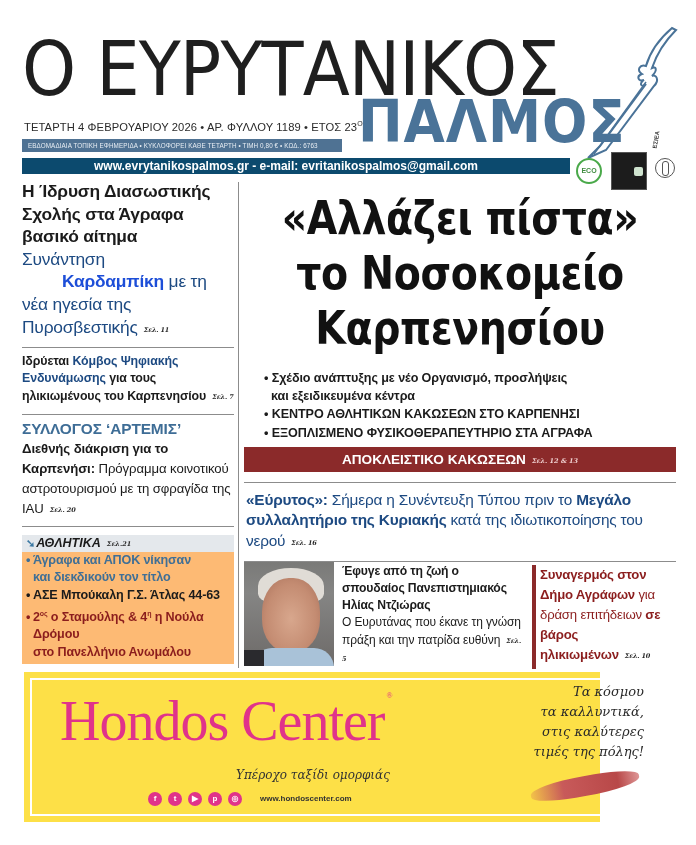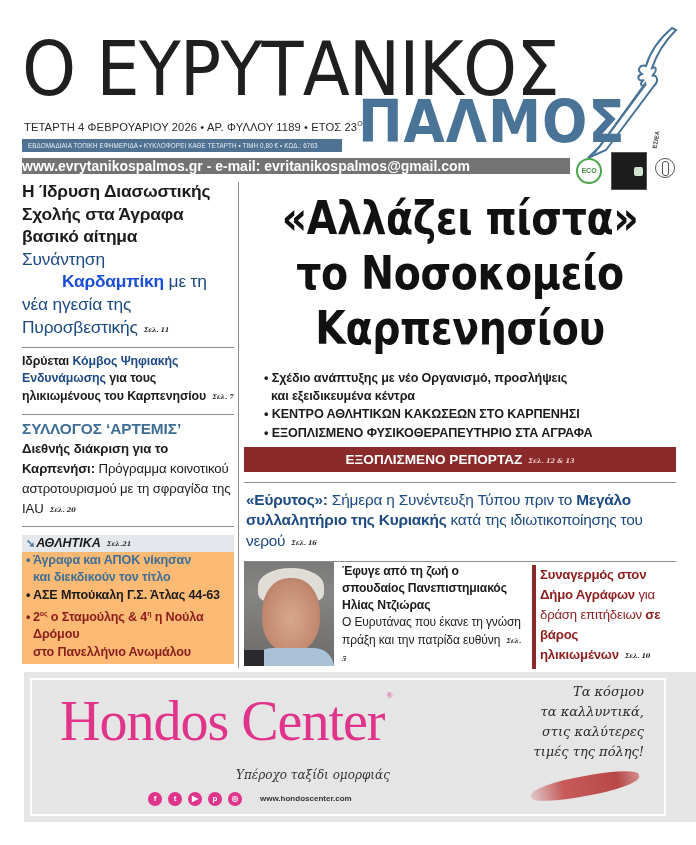--- a/index.html
+++ b/index.html
@@ -25,22 +25,22 @@
     font-size: 11.2px; color: #2a2a2a; white-space: nowrap; letter-spacing: 0.1px;
   }
   .mast-date sup { font-size: 7px; vertical-align: super; }
   .mast-bar {
     position: absolute; left: 22px; top: 139px; width: 320px; height: 13px;
     background: #4f7293; color: #e8eef4; font-size: 6.3px;
     line-height: 13px; padding-left: 6px; white-space: nowrap; letter-spacing: 0.1px;
   }
   .mast-web {
     position: absolute; left: 22px; top: 158px; width: 548px; height: 16px;
-    background: #737373; color: #ffffff; font-weight: 700;
-    font-size: 14px; line-height: 16px; text-align: left; padding-right: 20px; white-space: nowrap;
+    background: #0c4a6e; color: #ffffff; font-weight: 700;
+    font-size: 12px; line-height: 16px; text-align: center; padding-right: 20px; white-space: nowrap;
   }
   .pen-icon { position: absolute; left: 580px; top: 26px; width: 100px; height: 135px; }
   .badge-eco {
     position: absolute; left: 576px; top: 158px; width: 26px; height: 26px;
     border-radius: 50%; border: 2px solid #4aa94a; color: #3f8c3f;
     font-size: 7px; font-weight: 700; text-align: center; line-height: 22px; background:#fff;
   }
   .badge-cert {
     position: absolute; left: 611px; top: 152px; width: 36px; height: 38px;
     background: #1c1c1c; border: 1px solid #555;
@@ -142,22 +142,22 @@
   .obit .b { font-size: 12px; line-height: 17.5px; color: #1b1b1b; letter-spacing: -0.1px; }
   .alarm {
     position: absolute; left: 288px; top: 4px; width: 144px; height: 104px;
     border-left: 4px solid #8b2a2a; padding-left: 4px;
   }
   .alarm div { font-size: 13.2px; line-height: 20px; color: #8b1d1d; letter-spacing: -0.2px; }
   .alarm b { font-weight: 700; }
 
   
   .ad {
-    position: absolute; left: 24px; top: 672px; width: 672px; height: 150px;
-    background: #e5e5e5;
+    position: absolute; left: 24px; top: 672px; width: 576px; height: 150px;
+    background: #fde047;
   }
   .ad-inner {
     position: absolute; left: 6px; top: 6px; width: 636px; height: 138px;
     border: 2px solid #fff;
   }
   .ad-brand {
     position: absolute; left: 36px; top: 20px;
     font-family: "Liberation Serif", serif; font-size: 56px; line-height: 1;
     color: #e0338a; letter-spacing: -1px; white-space: nowrap;
   }
@@ -241,21 +241,21 @@
     <div>«Αλλάζει πίστα»</div>
     <div>το Νοσοκομείο</div>
     <div>Καρπενησίου</div>
   </h1>
   <div class="bullets">
     <div>• <span>Σχέδιο ανάπτυξης με νέο Οργανισμό, προσλήψεις</span></div>
     <div class="cont">και εξειδικευμένα κέντρα</div>
     <div>• <span>ΚΕΝΤΡΟ ΑΘΛΗΤΙΚΩΝ ΚΑΚΩΣΕΩΝ ΣΤΟ ΚΑΡΠΕΝΗΣΙ</span></div>
     <div>• <span>ΕΞΟΠΛΙΣΜΕΝΟ ΦΥΣΙΚΟΘΕΡΑΠΕΥΤΗΡΙΟ ΣΤΑ ΑΓΡΑΦΑ</span></div>
   </div>
-  <div class="report-bar"><span>ΕΞΟΠΛΙΣΜΕΝΟ ΡΕΠΟΡΤΑΖ</span><span class="page-ref">Σελ. 12 &amp; 13</span></div>
+  <div class="report-bar"><span>ΑΠΟΚΛΕΙΣΤΙΚΟ ΚΑΚΩΣΕΩΝ</span><span class="page-ref">Σελ. 12 &amp; 13</span></div>
   <div class="rule-main"></div>
   <article class="evrytos">
     <b>«Εύρυτος»:</b><span> Σήμερα η Συνέντευξη Τύπου πριν το </span><b>Μεγάλο συλλαλητήριο της Κυριακής</b><span> κατά της ιδιωτικοποίησης του νερού</span><span class="page-ref">Σελ. 16</span>
   </article>
   <div class="rule"></div>
 </main>
 
 <section class="bottom-row">
   <div class="photo">
     <div class="hair"></div>

